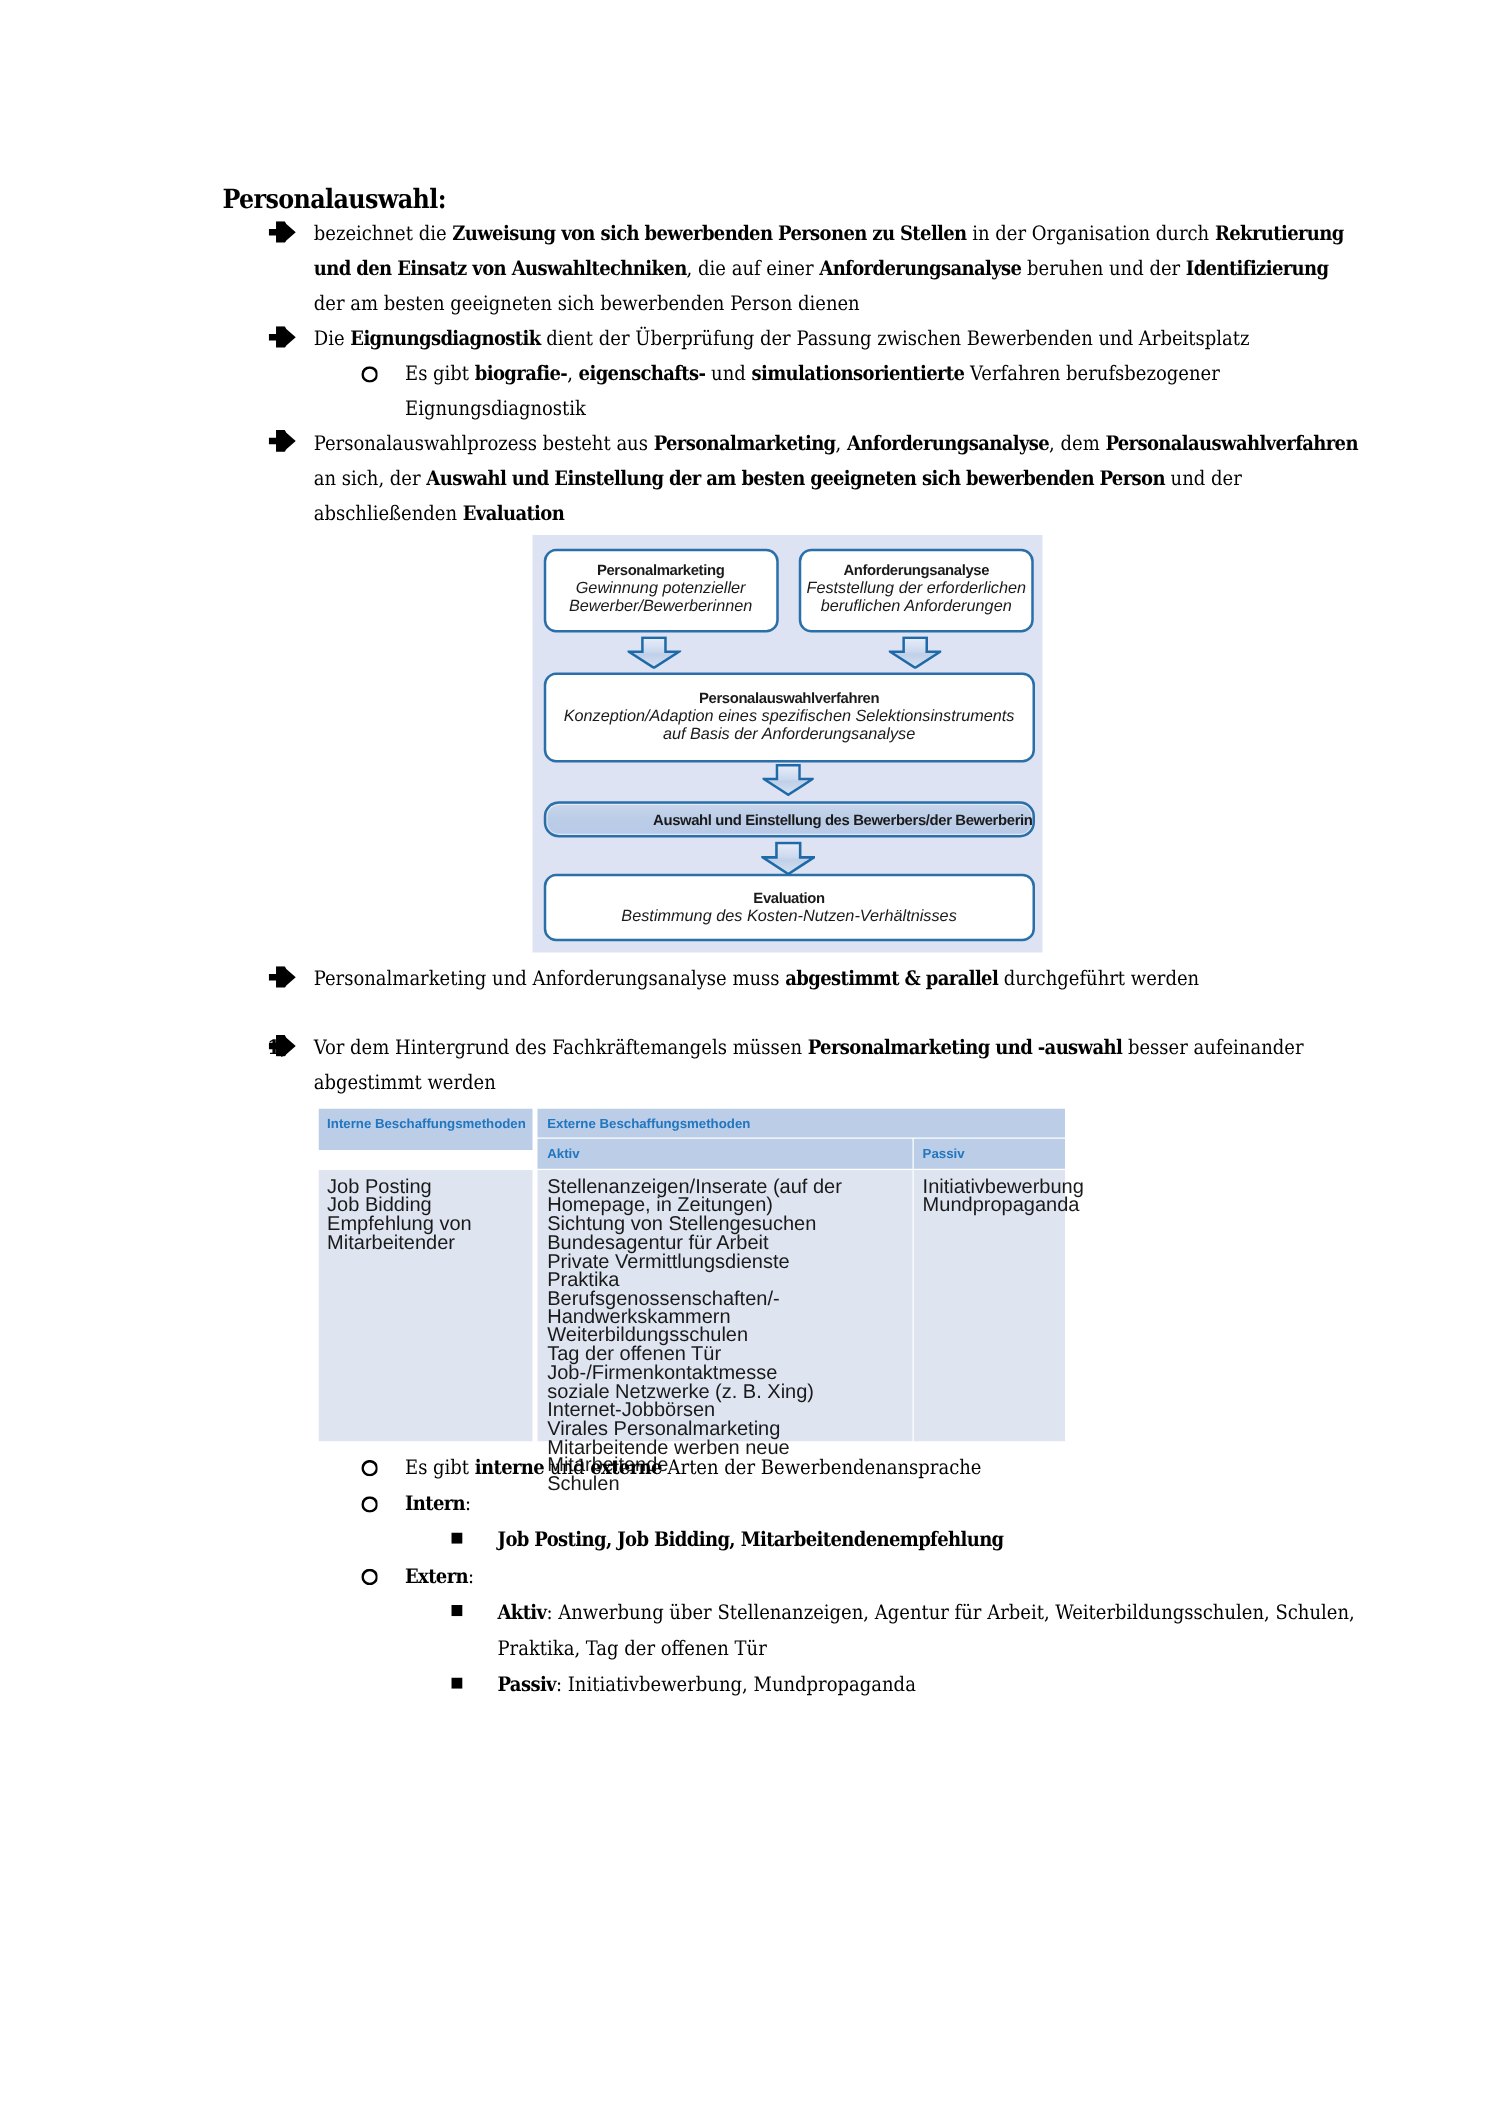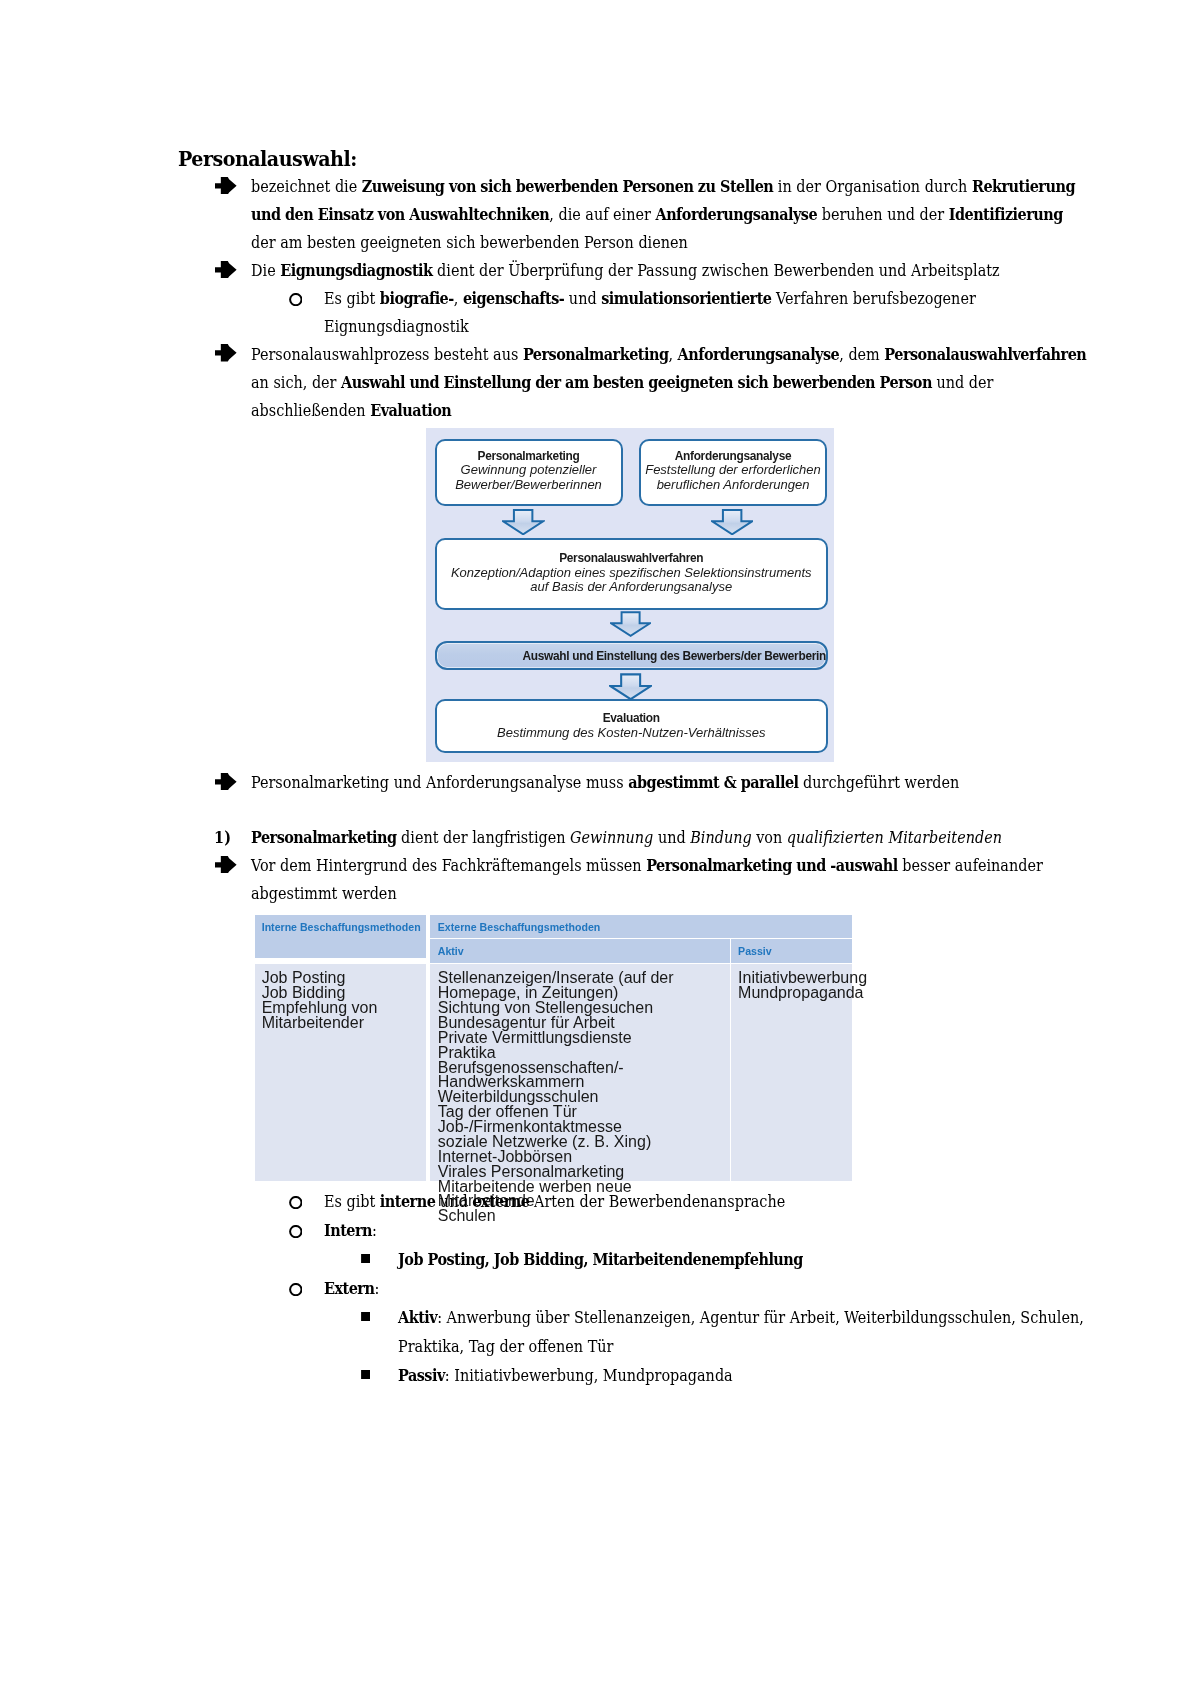--- a/index.html
+++ b/index.html
@@ -49,21 +49,21 @@
          stroke:#1e6aa8;stroke-width:2.0;}
   .a1{left:76.4px;top:80.8px;}
   .a2{left:285px;top:80.8px;}
   .a3{left:183.6px;top:181.8px;width:41.2px;height:28.1px;}
   .a4{left:182.8px;top:244.5px;width:43.3px;height:27.6px;}
   
   .fig2{position:relative;left:76.5px;width:597.5px;height:265.6px;
         margin-top:7.3px;margin-bottom:7.5px;
         font-family:"Liberation Sans",sans-serif;background:#fff;}
   .fig2 > div{position:absolute;box-sizing:border-box;}
-  .t-hdr-l{left:0;top:0;width:171.8px;height:43px;background:#bccde8;
+  .t-hdr-l{left:0;top:0;width:171.8px;height:33px;background:#bccde8;
            color:#2076bf;font-weight:bold;font-size:10.6px;padding:5.6px 0 0 7.2px;}
   .t-hdr-r{left:175px;top:0;width:422.5px;height:22.9px;background:#bccde8;
            color:#2076bf;font-weight:bold;font-size:10.6px;padding:5.6px 0 0 8.3px;}
   .t-sub-a{left:175px;top:24.1px;width:300.2px;height:23.2px;background:#bccde8;
            color:#2076bf;font-weight:bold;font-size:10.6px;padding:5.2px 0 0 8.3px;}
   .t-sub-p{left:476.2px;top:24.1px;width:121.3px;height:23.2px;background:#bccde8;
            color:#2076bf;font-weight:bold;font-size:10.6px;padding:5.2px 0 0 7.4px;}
   .t-cell{top:48.4px;height:217.2px;background:#dfe4f1;font-size:16px;
           color:#191919;line-height:14.87px;padding:7.6px 0 0 7.2px;}
   .t-c1{left:0;width:171.8px;}
@@ -143,21 +143,21 @@
           </svg>
 </div>
 </div>
     <div id="list2">
         <div class="li l1"><svg class="mk mk-arrow" viewBox="0 0 20.75 16.75">
             <path d="M5.6 0 H12.3 L13.5 2.1 L20.75 8.4 L13.5 14.8 L12.3 16.75 H5.6 V10.9 H0 V6.0 H5.6 Z"></path>
           </svg><span>Personalmarketing und Anforderungsanalyse muss <b>abgestimmt &amp; parallel</b> durchgeführt werden</span></div>
       </div>
     <div class="gap"></div>
     <div id="list3">
-        <div class="li l1"><span class="mk mk-num">1)</span><span><b>Personalmarketing</b> dient der langfristigen <i>Gewinnung</i> und <i>Bindung</i> von <i>qualifizierten Mitarbeitenden</i></span></div>
+        <div class="li l1"><span class="mk mk-num">1)</span></div>
         <div class="li l1"><svg class="mk mk-arrow" viewBox="0 0 20.75 16.75">
             <path d="M5.6 0 H12.3 L13.5 2.1 L20.75 8.4 L13.5 14.8 L12.3 16.75 H5.6 V10.9 H0 V6.0 H5.6 Z"></path>
           </svg><span>Vor dem Hintergrund des Fachkräftemangels müssen <b>Personalmarketing und ‑auswahl</b> besser aufeinander abgestimmt werden</span></div>
       </div>
     <div id="fig2-slot">
 <div class="fig2">
   <div class="t-hdr-l">Interne Beschaffungsmethoden</div>
   <div class="t-hdr-r">Externe Beschaffungsmethoden</div>
   <div class="t-sub-a">Aktiv</div>
   <div class="t-sub-p">Passiv</div>

